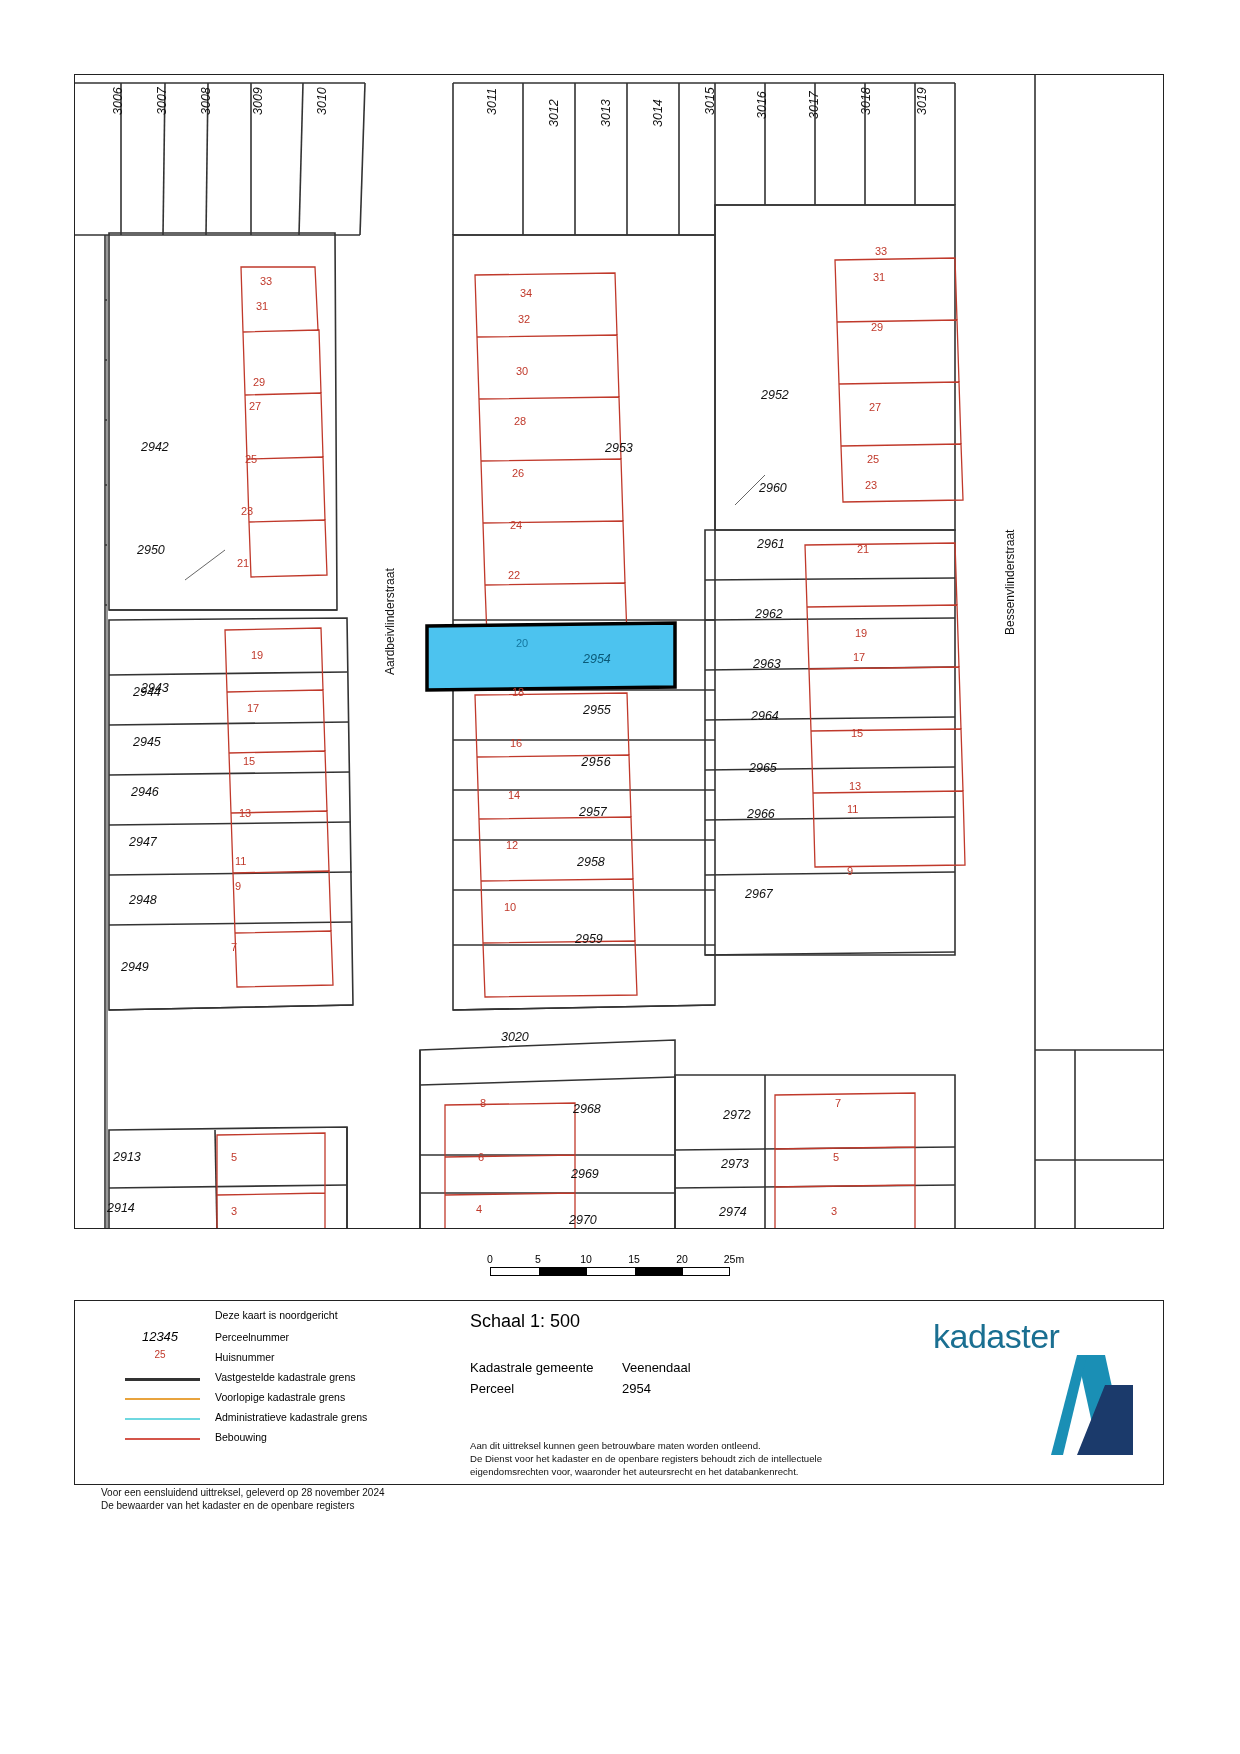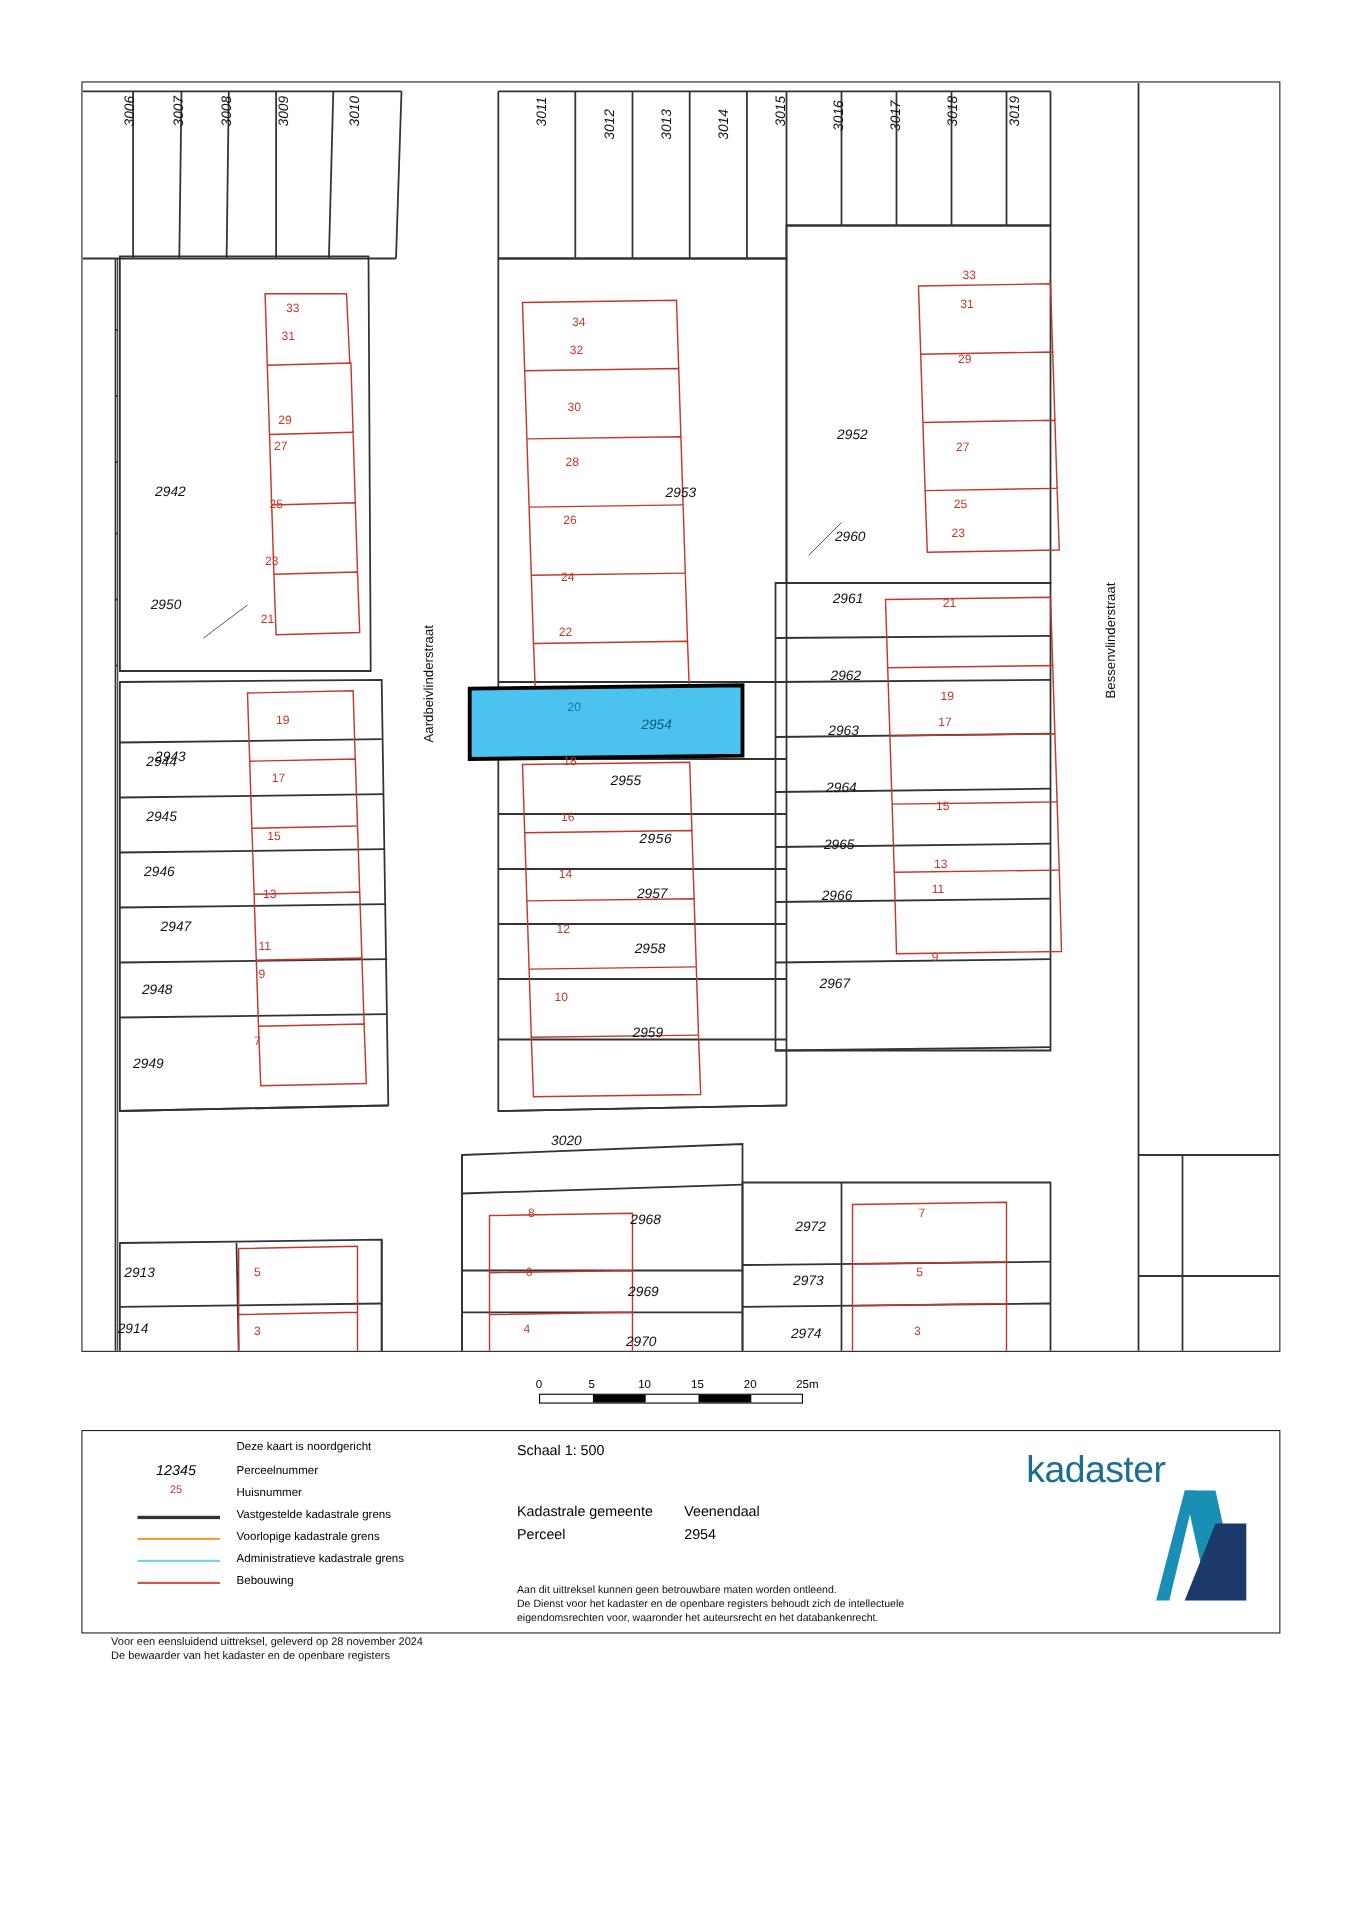--- a/index.html
+++ b/index.html
@@ -25,21 +25,21 @@
   
   #legend-box{position:absolute;left:74px;top:1300px;width:1090px;height:185px;border:1px solid #222;box-sizing:border-box;}
   .legend-left{position:absolute;left:10px;top:8px;width:355px;}
   .leg-row{position:relative;height:20px;}
   .leg-sym{position:absolute;left:30px;top:0;width:90px;text-align:center;font-size:11px;}
   .leg-txt{position:absolute;left:130px;top:2px;font-size:10.5px;}
   .leg-line{position:absolute;left:40px;top:9px;width:75px;height:0;border-top-width:2px;border-top-style:solid;}
   .leg-note{position:absolute;left:26px;top:140px;font-size:10px;line-height:13px;color:#111;margin-top:45px;}
 
   .legend-mid{position:absolute;left:395px;top:10px;width:420px;font-size:12.5px;}
-  .mid-scale{font-size:13px;margin-bottom:40px;}
+  .mid-scale{font-size:18px;margin-bottom:28px;}
   .kv{position:relative;height:21px;font-size:13px;}
   .kv .k{position:absolute;left:0;}
   .kv .v{position:absolute;left:152px;}
   .legend-disclaimer{position:absolute;left:395px;top:138px;font-size:9.6px;line-height:13px;color:#111;}
 
   #logo{position:absolute;right:6px;top:6px;width:230px;height:170px;}
   #logo .word{position:absolute;left:6px;top:10px;font-size:34px;color:#1a6f91;letter-spacing:-0.5px;}
 </style>
 </head>
 <body>
@@ -196,21 +196,21 @@
 
     <div class="street-label rot-90" style="left:308px;top:600px;">Aardbeivlinderstraat</div>
     <div class="street-label rot-90" style="left:928px;top:560px;">Bessenvlinderstraat</div>
 
     <div class="parcel-label" style="left:66px;top:365px;">2942</div>
     <div class="parcel-label" style="left:62px;top:468px;">2950</div>
     <div class="parcel-label" style="left:66px;top:562px;margin-top:44px;">2943</div>
     <div class="parcel-label" style="left:58px;top:610px;">2944</div>
     <div class="parcel-label" style="left:58px;top:660px;">2945</div>
     <div class="parcel-label" style="left:56px;top:710px;">2946</div>
-    <div class="parcel-label" style="left:54px;top:760px;margin-left:17px;">2947</div>
+    <div class="parcel-label" style="left:54px;top:760px;">2947</div>
     <div class="parcel-label" style="left:54px;top:818px;">2948</div>
     <div class="parcel-label" style="left:46px;top:885px;">2949</div>
     <div class="parcel-label" style="left:38px;top:1075px;">2913</div>
     <div class="parcel-label" style="left:32px;top:1126px;">2914</div>
 
     <div class="house-label" style="left:185px;top:200px;">33</div>
     <div class="house-label" style="left:181px;top:225px;">31</div>
     <div class="house-label" style="left:178px;top:301px;">29</div>
     <div class="house-label" style="left:174px;top:325px;">27</div>
     <div class="house-label" style="left:170px;top:378px;">25</div>
@@ -221,21 +221,21 @@
     <div class="house-label" style="left:168px;top:680px;">15</div>
     <div class="house-label" style="left:164px;top:732px;">13</div>
     <div class="house-label" style="left:160px;top:780px;">11</div>
     <div class="house-label" style="left:160px;top:805px;">9</div>
     <div class="house-label" style="left:156px;top:866px;">7</div>
     <div class="house-label" style="left:156px;top:1076px;">5</div>
     <div class="house-label" style="left:156px;top:1130px;">3</div>
 
     <div class="parcel-label" style="left:530px;top:366px;">2953</div>
     <div class="parcel-label" style="left:508px;top:577px;color:#0a5a78;">2954</div>
-    <div class="parcel-label" style="left:480px;top:628px;">2955</div>
+    <div class="parcel-label" style="left:508px;top:628px;">2955</div>
     <div class="parcel-label" style="left:506px;top:681px;font-family:Liberation Mono, monospace;">2956</div>
     <div class="parcel-label" style="left:504px;top:730px;">2957</div>
     <div class="parcel-label" style="left:502px;top:780px;">2958</div>
     <div class="parcel-label" style="left:500px;top:857px;">2959</div>
     <div class="parcel-label" style="left:426px;top:955px;">3020</div>
     <div class="parcel-label" style="left:498px;top:1027px;">2968</div>
     <div class="parcel-label" style="left:496px;top:1092px;">2969</div>
     <div class="parcel-label" style="left:494px;top:1138px;">2970</div>
 
     <div class="house-label" style="left:445px;top:212px;">34</div>

